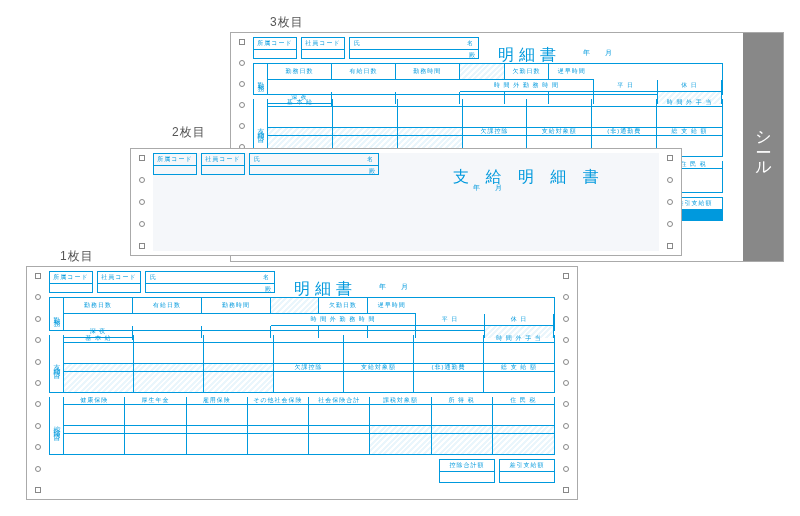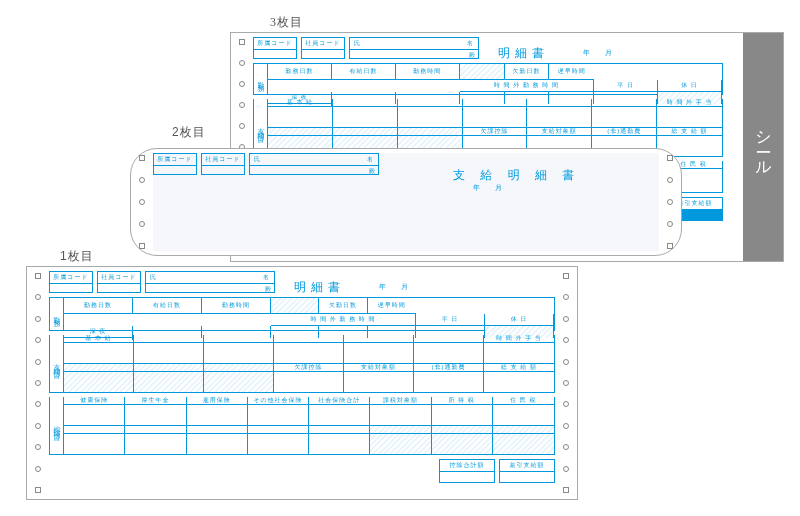--- a/index.html
+++ b/index.html
@@ -45,21 +45,21 @@
   
   .hdr-row { display:flex; gap:4px; height:22px; }
   .hdr-row .box { border:1px solid #0099dd; display:flex; flex-direction:column; }
   .hdr-row .box .lab { font-size:6px; text-align:center; padding:1px 2px; letter-spacing:1px; border-bottom:1px solid #0099dd; }
   .hdr-row .box .val { flex:1; }
   .hdr-row .box.code { width:44px; }
   .hdr-row .box.name { width:130px; }
   .hdr-row .box.name .lab { display:flex; justify-content:space-between; padding:1px 4px; }
   .title {
     position:absolute;
-    font-size:12px;
+    font-size:16px;
     color:#0099dd;
     letter-spacing:5px;
     top:8px; left:245px;
   }
   .ym { position:absolute; font-size:7px; top:11px; left:330px; letter-spacing:4px; }
 
   
   .sec {
     display:flex;
     border:1px solid #0099dd;
@@ -121,21 +121,21 @@
   .seal-strip span {
     writing-mode: vertical-rl;
     color:#fff;
     font-size:16px;
     letter-spacing:6px;
   }
 </style>
 </head>
 <body>
 
-<div class="label" style="top:14px; left:270px;font-family:Liberation Serif, serif;">3枚目</div>
+<div class="label" style="top:14px; left:270px;">3枚目</div>
 <div class="label" style="top:124px; left:172px;">2枚目</div>
 <div class="label" style="top:248px; left:60px;">1枚目</div>
 
 <div class="form form3" style="left:230px; top:32px; width:554px; height:230px;">
   <div class="holes left">
     <div class="sq"></div>
       <div class="rd"></div>
       <div class="rd"></div>
       <div class="rd"></div>
       <div class="rd"></div>
@@ -258,21 +258,21 @@
           <div class="val"></div>
         </div>
       <div class="tbx blue">
           <div class="lab">差引支給額</div>
           <div class="val"></div>
         </div>
     </div>
   </div>
 </div>
 
-<div class="form form2" style="left:130px; top:148px; width:552px; height:108px;border-radius:27px;">
+<div class="form form2" style="left:130px; top:148px; width:552px; height:108px;">
   <div class="holes left">
     <div class="sq"></div>
       <div class="rd"></div>
       <div class="rd"></div>
       <div class="rd"></div>
       <div class="sq"></div>
   </div>
   <div class="holes right">
     <div class="sq"></div>
       <div class="rd"></div>

